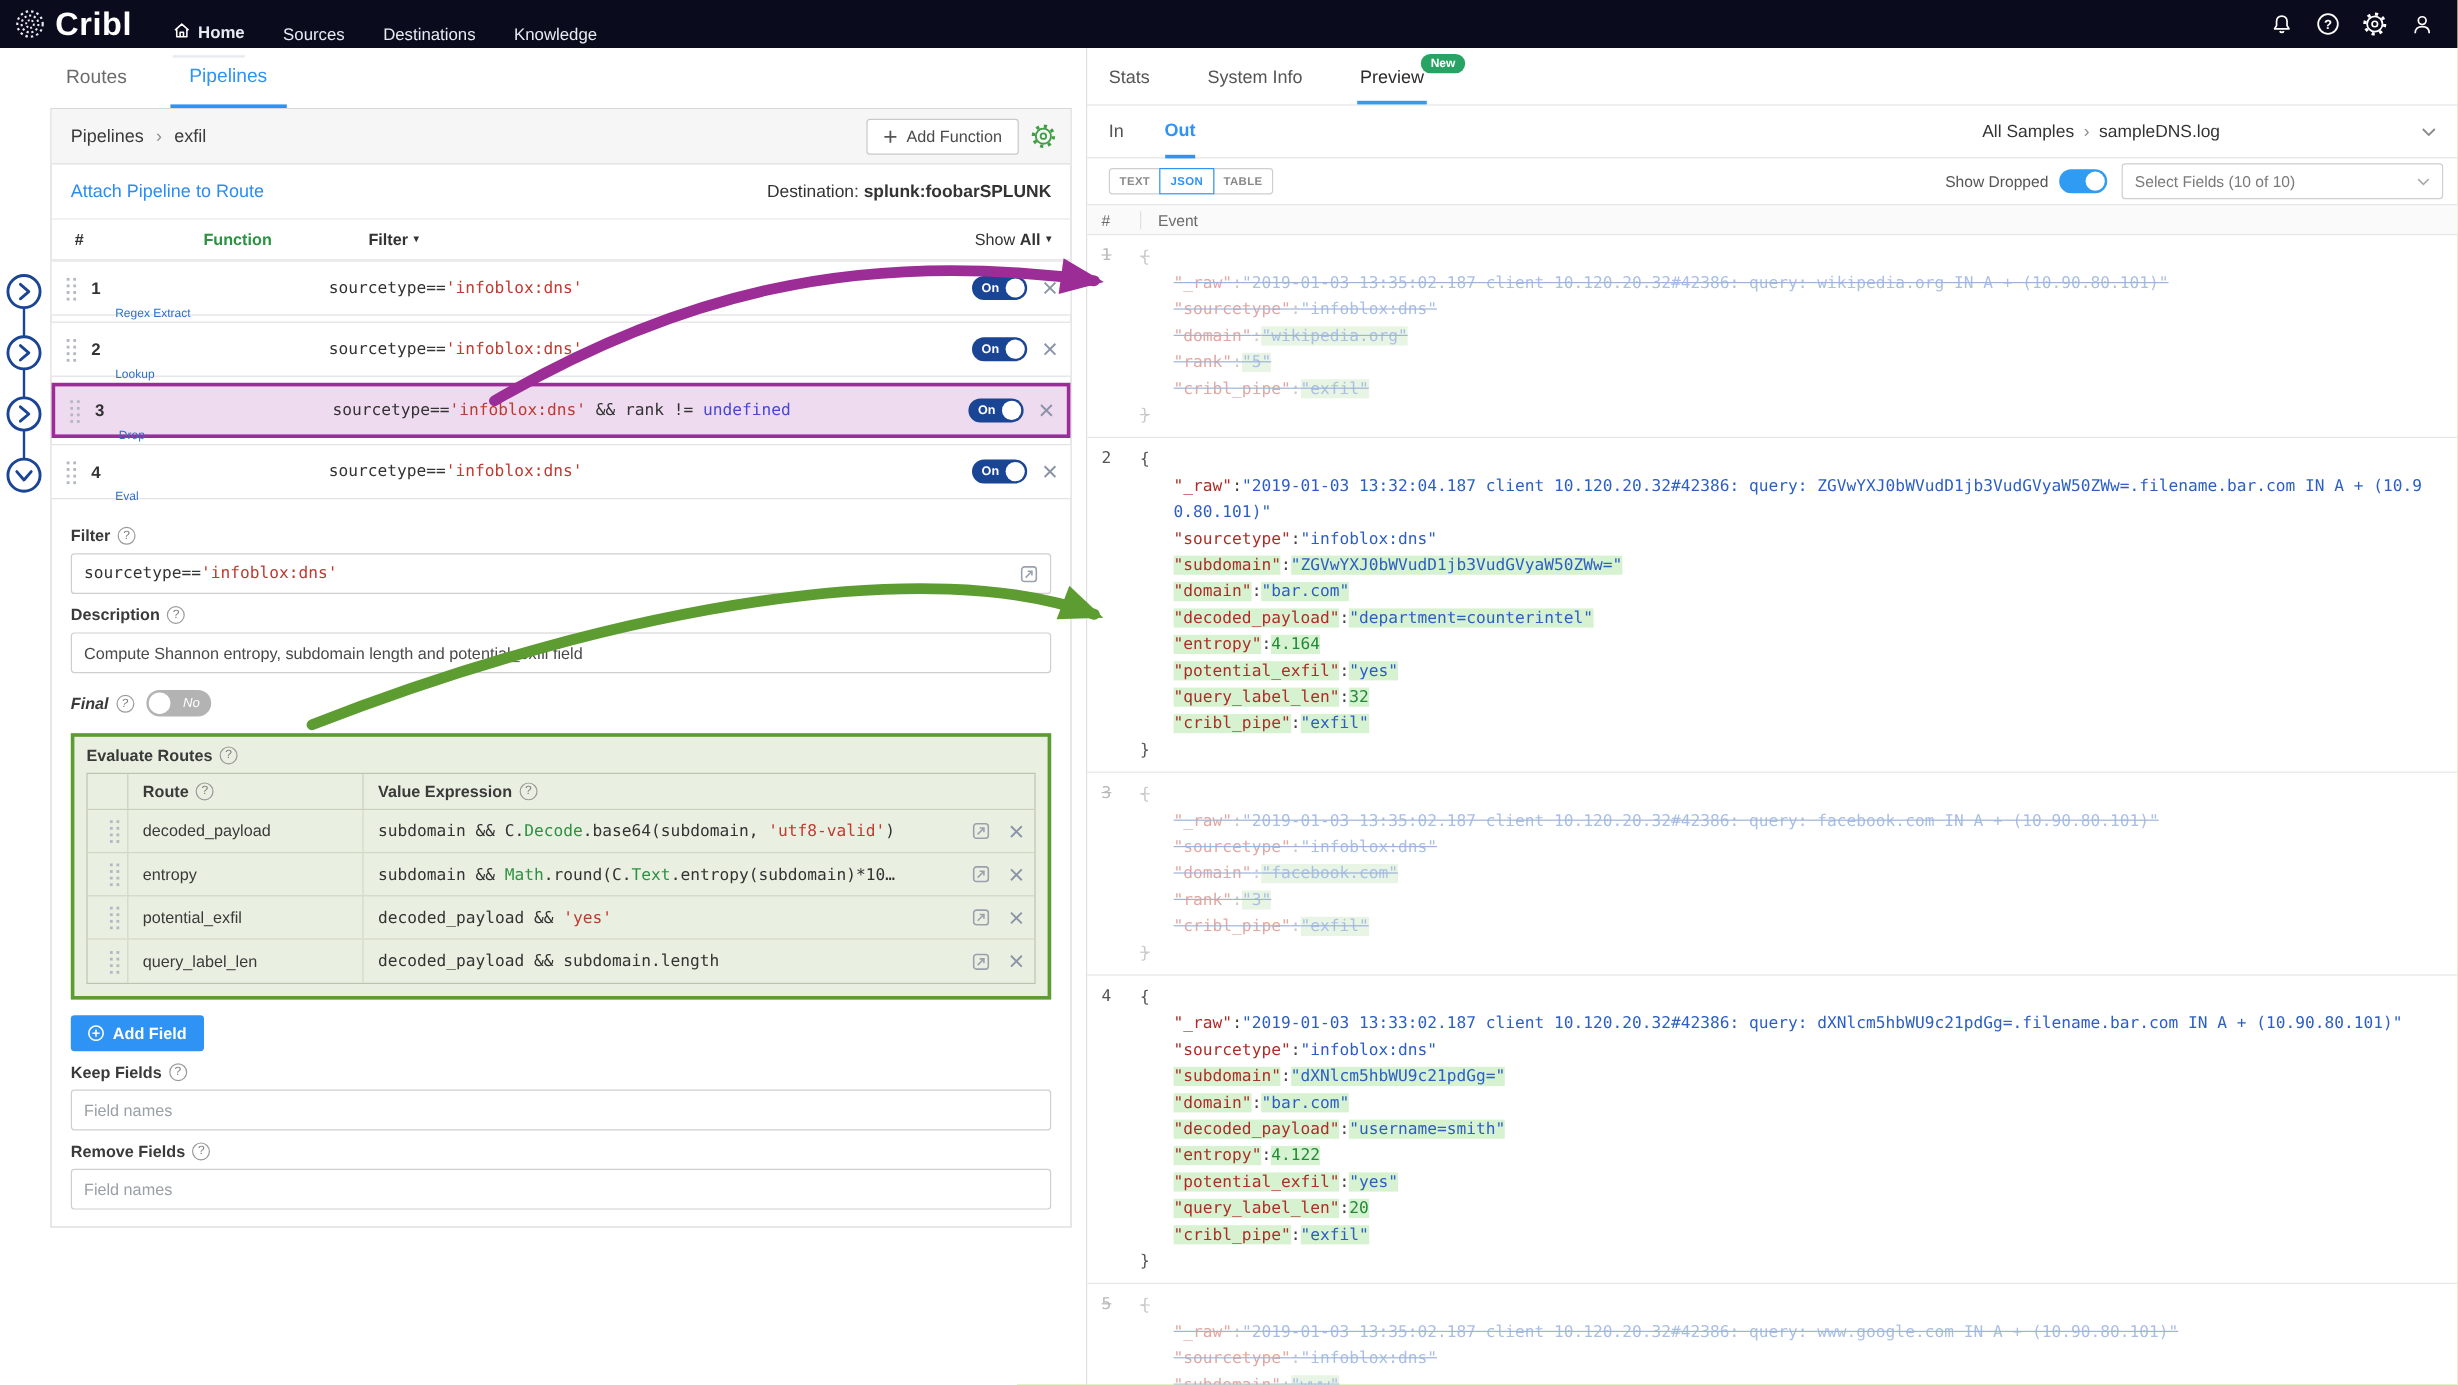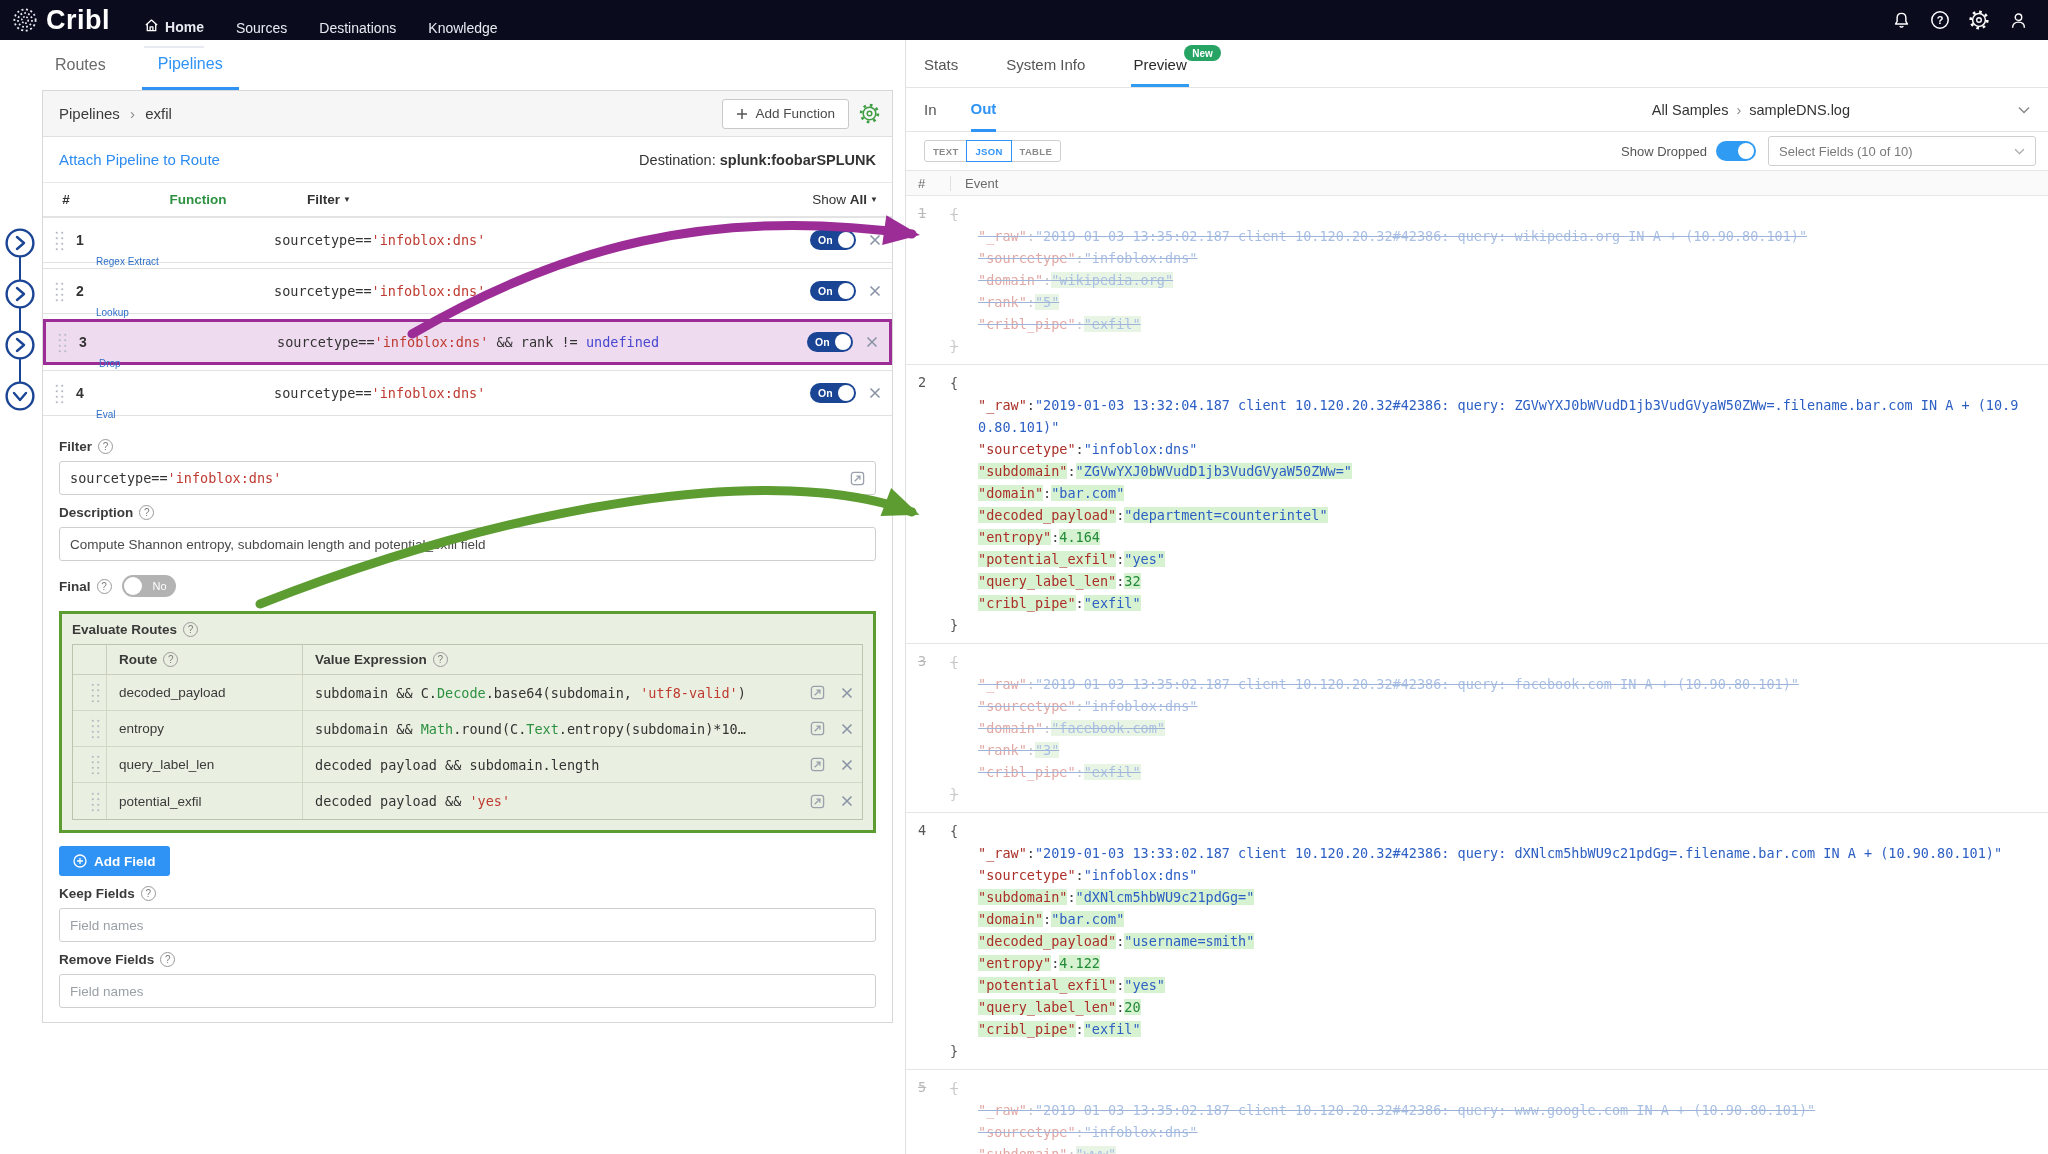--- a/index.html
+++ b/index.html
@@ -79,21 +79,21 @@
   .help-c { width:15px; height:15px; border:1px solid #9a9a9a; border-radius:50%; color:#7d7d7d;
             font-size:10px; display:inline-flex; align-items:center; justify-content:center;
             font-weight:normal; cursor:pointer; }
   .inputbox { height:34px; border:1px solid #cfcfcf; border-radius:3px; background:#fff;
               display:flex; align-items:center; padding:0 10px;
               font-family:"DejaVu Sans Mono", monospace; font-size:13.5px; }
   .inputbox .exp { margin-left:auto; display:flex; cursor:pointer; }
   input.plaininput { width:100%; height:34px; border:1px solid #cfcfcf; border-radius:3px;
               padding:0 10px; font-size:13.5px; color:#4a4a4a; font-family:"Liberation Sans",sans-serif; }
   input.plaininput::placeholder { color:#9aa0a6; }
-  .final-row { display:flex; align-items:center; gap:6px; margin-top:14px; }
+  .final-row { display:flex; align-items:center; gap:6px; margin-top:14px;font-style:italic; }
   .toggle-no { width:54px; height:22px; border-radius:11px; background:#b3b3b3; position:relative;
                color:#fff; font-size:11px; display:flex; align-items:center; justify-content:flex-end;
                padding-right:9px; cursor:pointer; margin-left:4px; }
   .toggle-no .knob { position:absolute; left:2px; top:2px; width:18px; height:18px; border-radius:50%; background:#fff; }
 
   .eval-box { margin-top:14px; border:3px solid #5c9c31; background:#eaf0e1; padding:8px 10px 10px 10px; }
   .eval-title { font-size:13.5px; font-weight:bold; color:#3a3a3a; display:flex; align-items:center;
                 gap:6px; margin-bottom:7px; }
   .eval-table { border:1px solid #bcc3ae; }
   .ev-thr { display:flex; height:30px; align-items:center; border-bottom:1px solid #c9cfbc;
@@ -426,40 +426,40 @@
                   <span class="col-ico">
                     <svg width="14" height="14" viewBox="0 0 14 14">
                       <path d="M2.5 2.5 L11.5 11.5 M11.5 2.5 L2.5 11.5" stroke="#8a94a6" stroke-width="1.6" fill="none"></path>
                     </svg>
                   </span>
                 </div>
                 <div class="ev-tr">
                   <span class="col-handle">
                     <div class="drag"></div>
                   </span>
-                  <span class="col-name">query_label_len</span>
-                  <span class="col-expr"><span class="c-plain">decoded_payload &amp;&amp; subdomain.length</span></span>
+                  <span class="col-name">potential_exfil</span>
+                  <span class="col-expr"><span class="c-plain">decoded_payload &amp;&amp; </span><span class="c-str">'yes'</span></span>
                   <span class="col-ico">
                     <svg width="15" height="15" viewBox="0 0 16 16">
                       <rect x="1.5" y="1.5" width="13" height="13" rx="2.5" fill="none" stroke="#9aa1ad" stroke-width="1.4"></rect>
                       <path d="M5 11 L10.4 5.6 M6.8 5.4 h3.8 v3.8" stroke="#9aa1ad" stroke-width="1.4" fill="none"></path>
                     </svg>
                   </span>
                   <span class="col-ico">
                     <svg width="14" height="14" viewBox="0 0 14 14">
                       <path d="M2.5 2.5 L11.5 11.5 M11.5 2.5 L2.5 11.5" stroke="#8a94a6" stroke-width="1.6" fill="none"></path>
                     </svg>
                   </span>
                 </div>
                 <div class="ev-tr">
                   <span class="col-handle">
                     <div class="drag"></div>
                   </span>
-                  <span class="col-name">potential_exfil</span>
-                  <span class="col-expr"><span class="c-plain">decoded_payload &amp;&amp; </span><span class="c-str">'yes'</span></span>
+                  <span class="col-name">query_label_len</span>
+                  <span class="col-expr"><span class="c-plain">decoded_payload &amp;&amp; subdomain.length</span></span>
                   <span class="col-ico">
                     <svg width="15" height="15" viewBox="0 0 16 16">
                       <rect x="1.5" y="1.5" width="13" height="13" rx="2.5" fill="none" stroke="#9aa1ad" stroke-width="1.4"></rect>
                       <path d="M5 11 L10.4 5.6 M6.8 5.4 h3.8 v3.8" stroke="#9aa1ad" stroke-width="1.4" fill="none"></path>
                     </svg>
                   </span>
                   <span class="col-ico">
                     <svg width="14" height="14" viewBox="0 0 14 14">
                       <path d="M2.5 2.5 L11.5 11.5 M11.5 2.5 L2.5 11.5" stroke="#8a94a6" stroke-width="1.6" fill="none"></path>
                     </svg>

